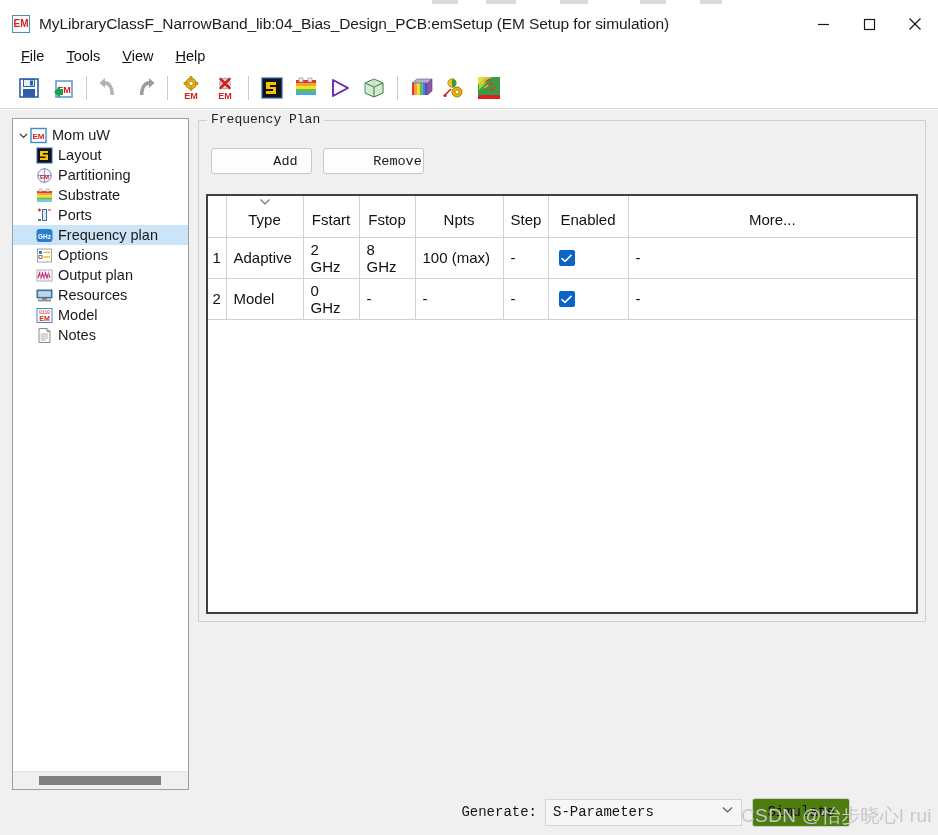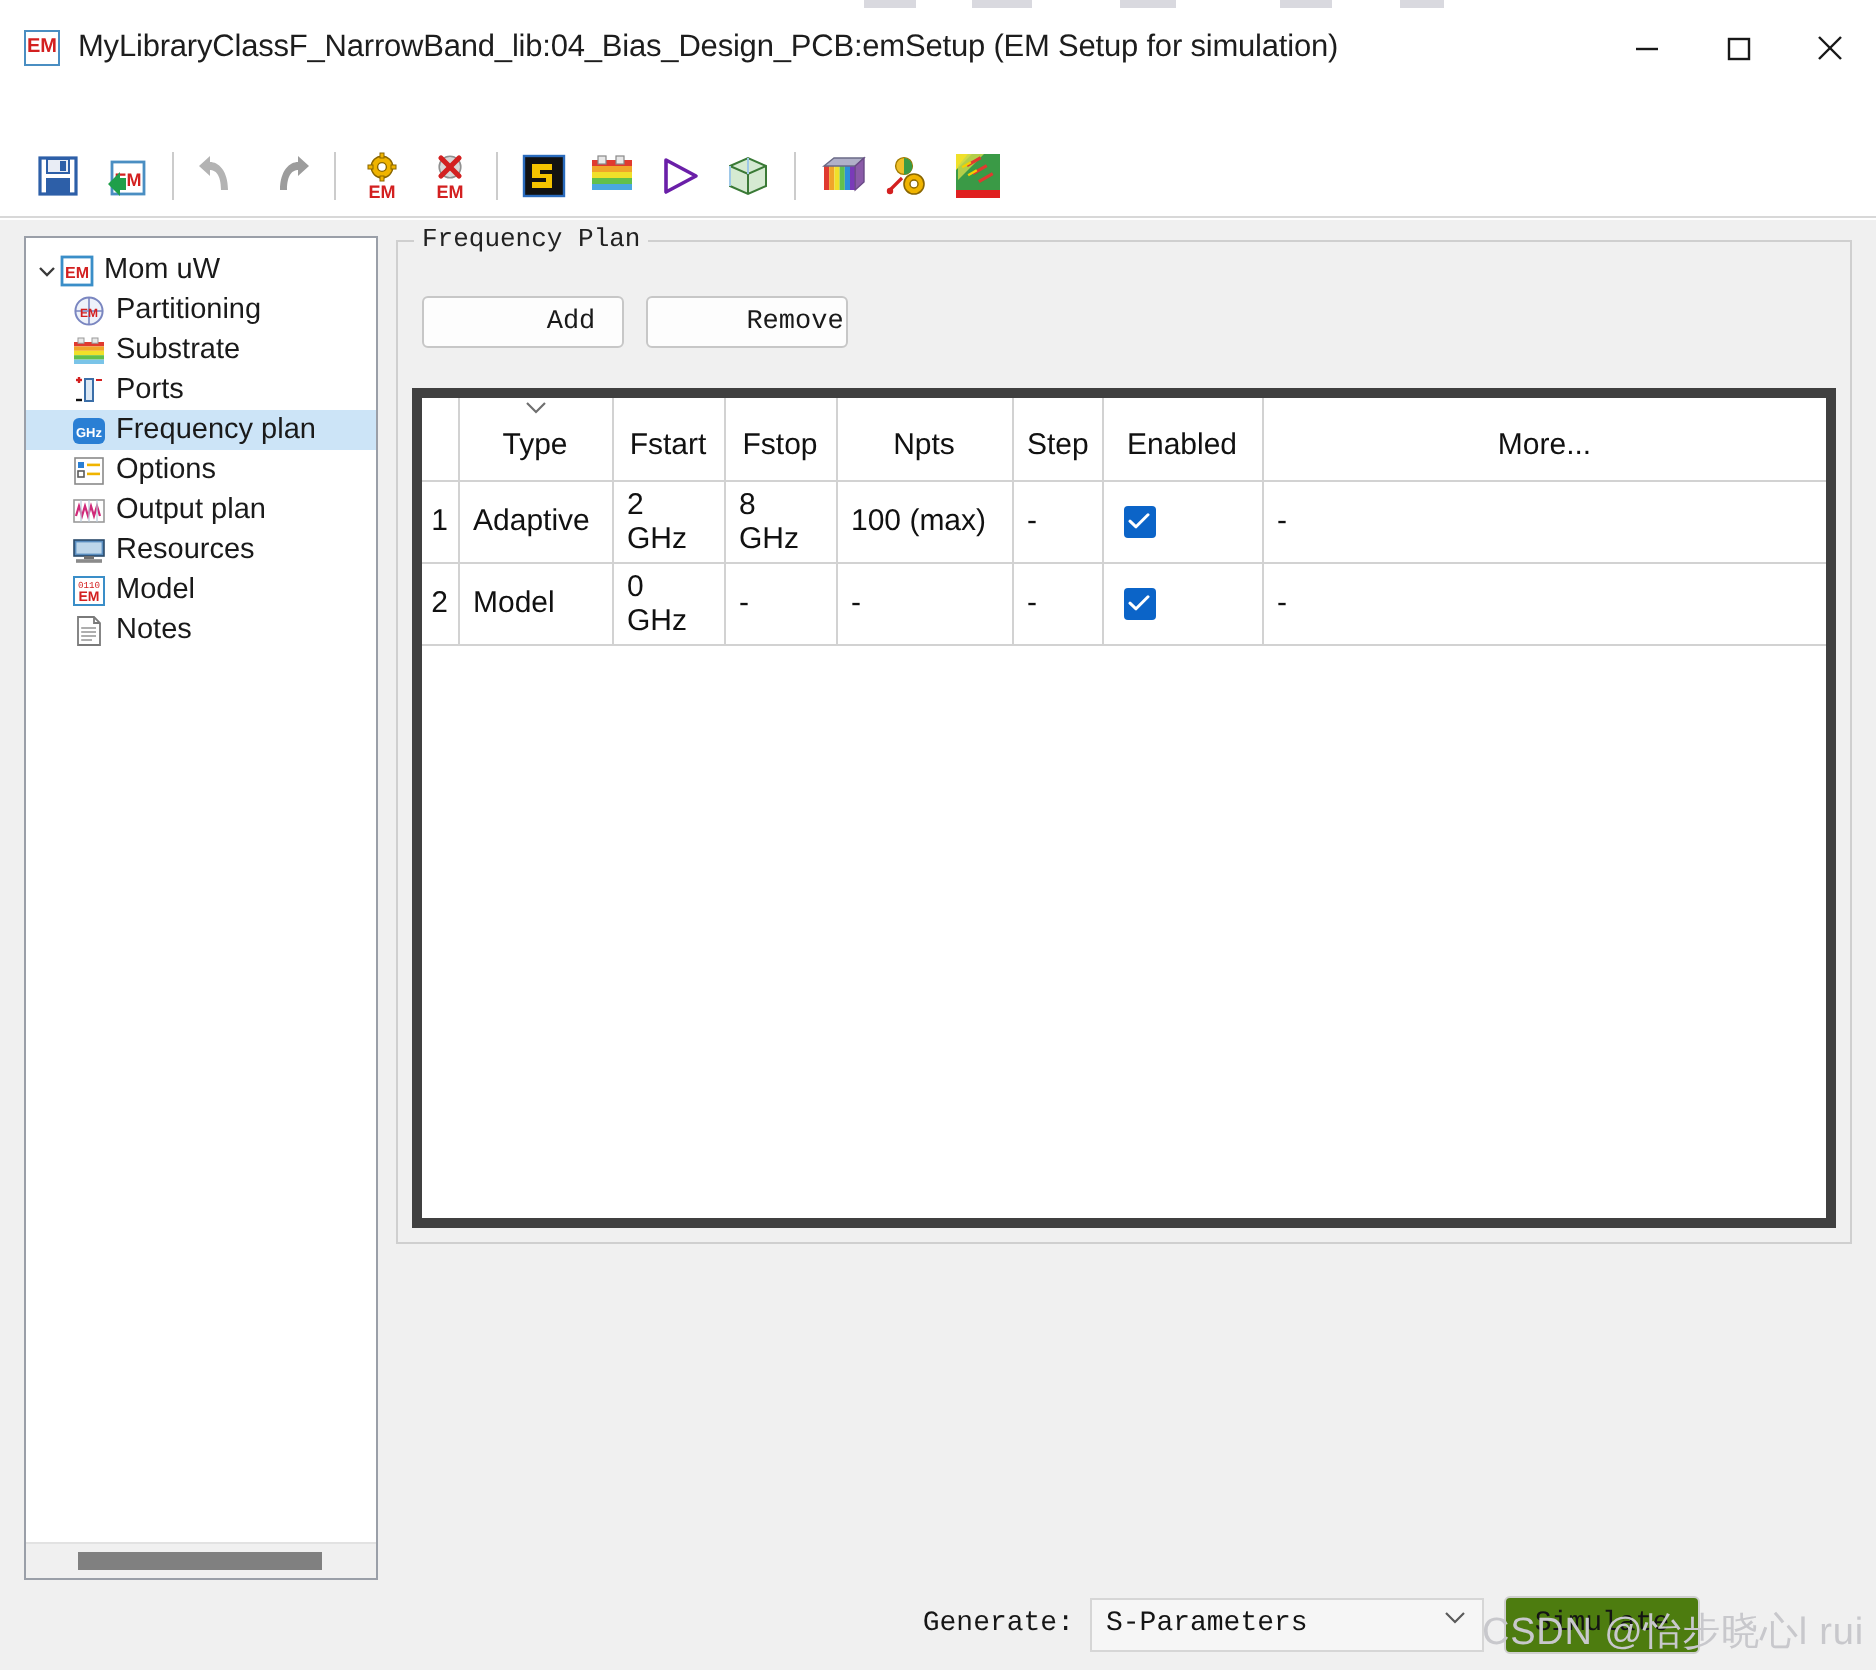--- a/index.html
+++ b/index.html
@@ -250,21 +250,21 @@
     padding-left: 48px;
   }
 
   
   .table-wrap {
     position: absolute;
     left: 7px; top: 73px;
     width: 712px;
     height: 420px;
     background: #ffffff;
-    border: 5px solid #404040;
+    border: 2px solid #404040;
     box-sizing: border-box;
     overflow: hidden;
   }
   table.grid {
     border-collapse: collapse;
     width: 100%;
     table-layout: fixed;
     font-family: "Liberation Sans", sans-serif;
   }
   table.grid th, table.grid td {
@@ -413,20 +413,26 @@
       </div>
       <div class="win-btn">
         <svg width="14" height="14" viewBox="0 0 14 14">
             <line x1="1.5" y1="1.5" x2="12.5" y2="12.5" stroke="#181818" stroke-width="1.2"></line>
             <line x1="12.5" y1="1.5" x2="1.5" y2="12.5" stroke="#181818" stroke-width="1.2"></line>
           </svg>
       </div>
     </div>
   </div>
 
+  <div class="menubar">
+    <div class="menu-item"><span class="acc">F</span>ile</div>
+    <div class="menu-item"><span class="acc">T</span>ools</div>
+    <div class="menu-item"><span class="acc">V</span>iew</div>
+    <div class="menu-item"><span class="acc">H</span>elp</div>
+  </div>
 
   <div class="toolbar">
 
     <div class="tb-btn">
       <svg width="24" height="24" viewBox="0 0 24 24">
         <rect x="3" y="3" width="18" height="18" fill="#ffffff" stroke="#2d5fa8" stroke-width="1.6"></rect>
         <rect x="6.5" y="3.5" width="11" height="7" fill="#e9edf5" stroke="#2d5fa8" stroke-width="1"></rect>
         <rect x="13" y="4.5" width="3" height="5" fill="#2d5fa8"></rect>
         <rect x="6" y="13" width="12" height="8" fill="#2d5fa8"></rect>
       </svg>
@@ -579,20 +585,29 @@
           </span>
           <span class="tree-ico">
             <svg width="17" height="17" viewBox="0 0 17 17">
               <rect x="1" y="1.5" width="15" height="14" fill="#ffffff" stroke="#3a8ec8" stroke-width="1.4"></rect>
               <text x="8.5" y="12" font-size="8" font-weight="bold" fill="#d32020" text-anchor="middle" font-family="Liberation Sans, sans-serif">EM</text>
             </svg>
           </span>
           <span class="tree-label">Mom uW</span>
         </div>
 
+        <div class="tree-row child">
+          <span class="tree-ico">
+            <svg width="17" height="17" viewBox="0 0 17 17">
+              <rect x="1" y="1" width="15" height="15" fill="#121212" stroke="#2a6bbd" stroke-width="1"></rect>
+              <path d="M4 4 h8 v2 h-5 v1.6 h5 v5.4 h-8 v-2 h5.4 v-1.6 h-5.4 z" fill="#f5c400"></path>
+            </svg>
+          </span>
+          <span class="tree-label">Layout</span>
+        </div>
 
         <div class="tree-row child">
           <span class="tree-ico">
             <svg width="17" height="17" viewBox="0 0 17 17">
               <circle cx="8.5" cy="8.5" r="6.8" fill="#eef2fa" stroke="#7a86c0" stroke-width="1"></circle>
               <path d="M1.7 8.5 h13.6 M8.5 1.7 v13.6" stroke="#7a86c0" stroke-width=".8"></path>
               <text x="8.5" y="11.5" font-size="6" font-weight="bold" fill="#d32020" text-anchor="middle" font-family="Liberation Sans, sans-serif">EM</text>
             </svg>
           </span>
           <span class="tree-label">Partitioning</span>

